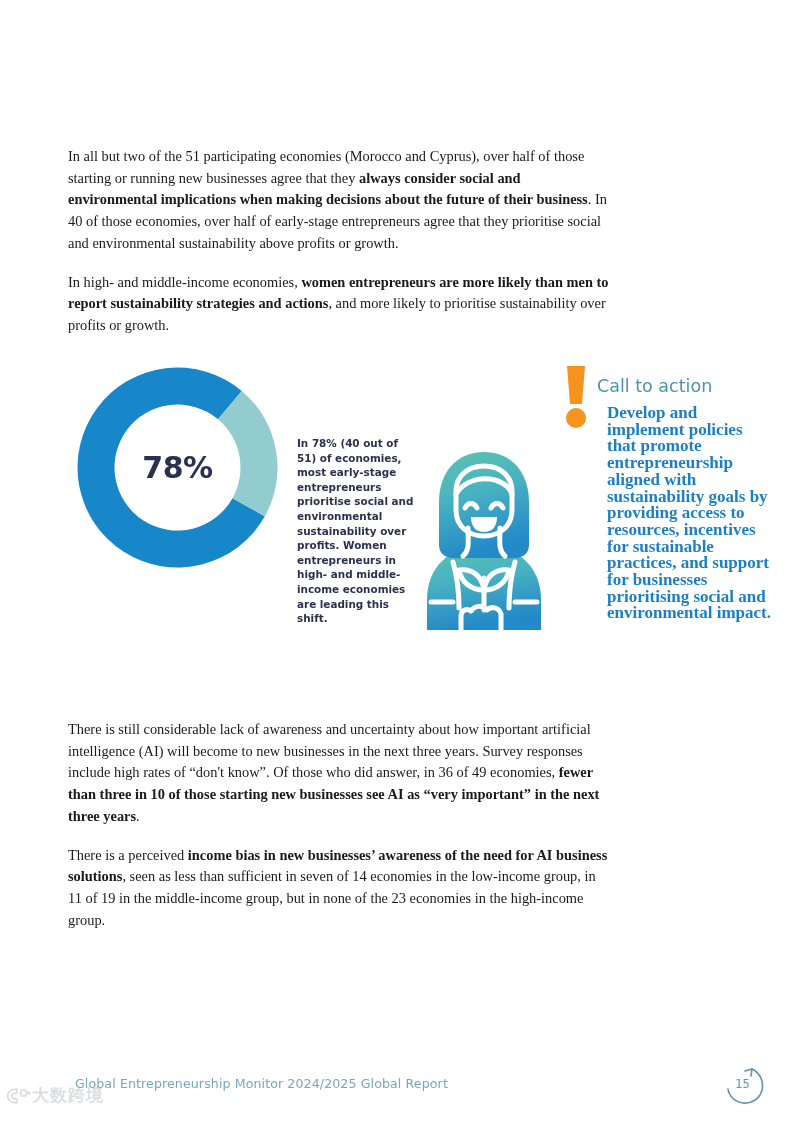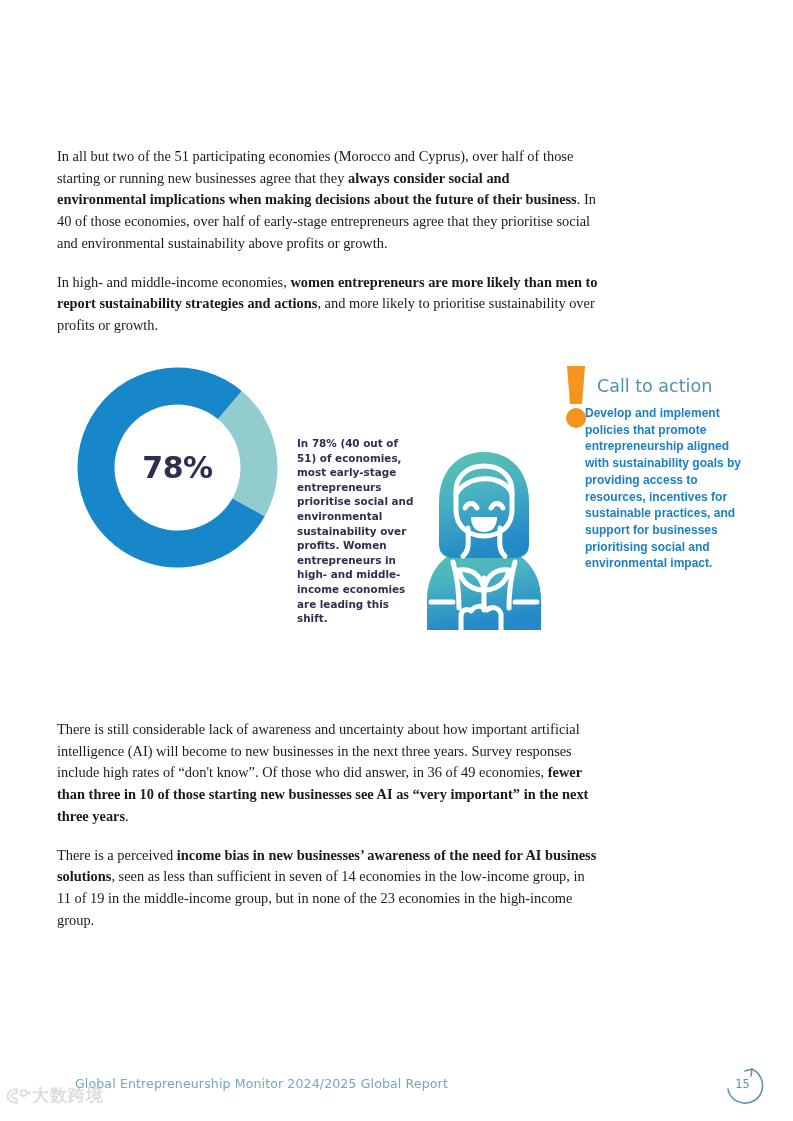--- a/index.html
+++ b/index.html
@@ -17,21 +17,21 @@
 
   .page {
     position: absolute;
     inset: 0;
     background: #ffffff;
   }
 
   
   .text-col {
     position: absolute;
-    left: 57px;
+    left: 68px;
     width: 545px;
   }
   p.body {
     margin: 0 0 17px 0;
     font-family: "Liberation Serif", serif;
     font-size: 14.4px;
     line-height: 21.7px;
     color: #1a1a1a;
     text-align: left;
   }
@@ -113,26 +113,26 @@
     top: 16px;
     font-family: "DejaVu Sans", sans-serif;
     font-weight: normal;
     font-size: 17.5px;
     line-height: 20px;
     color: #4e93ab;
     white-space: nowrap;
   }
   .cta-body {
     position: absolute;
-    left: 22px;
+    left: 44px;
     top: 45px;
     width: 166px;
-    font-family: Liberation Sans, sans-serif;
-    font-weight: bold;
-    font-size: 12px;
+    font-family: Liberation Serif, serif;
+    font-weight: bold;
+    font-size: 17px;
     line-height: 16.7px;
     color: #1b7fc4;
   }
 
   
   .section-heading {
     position: absolute;
     left: 75px;
     top: 673px;
     width: 530px;

